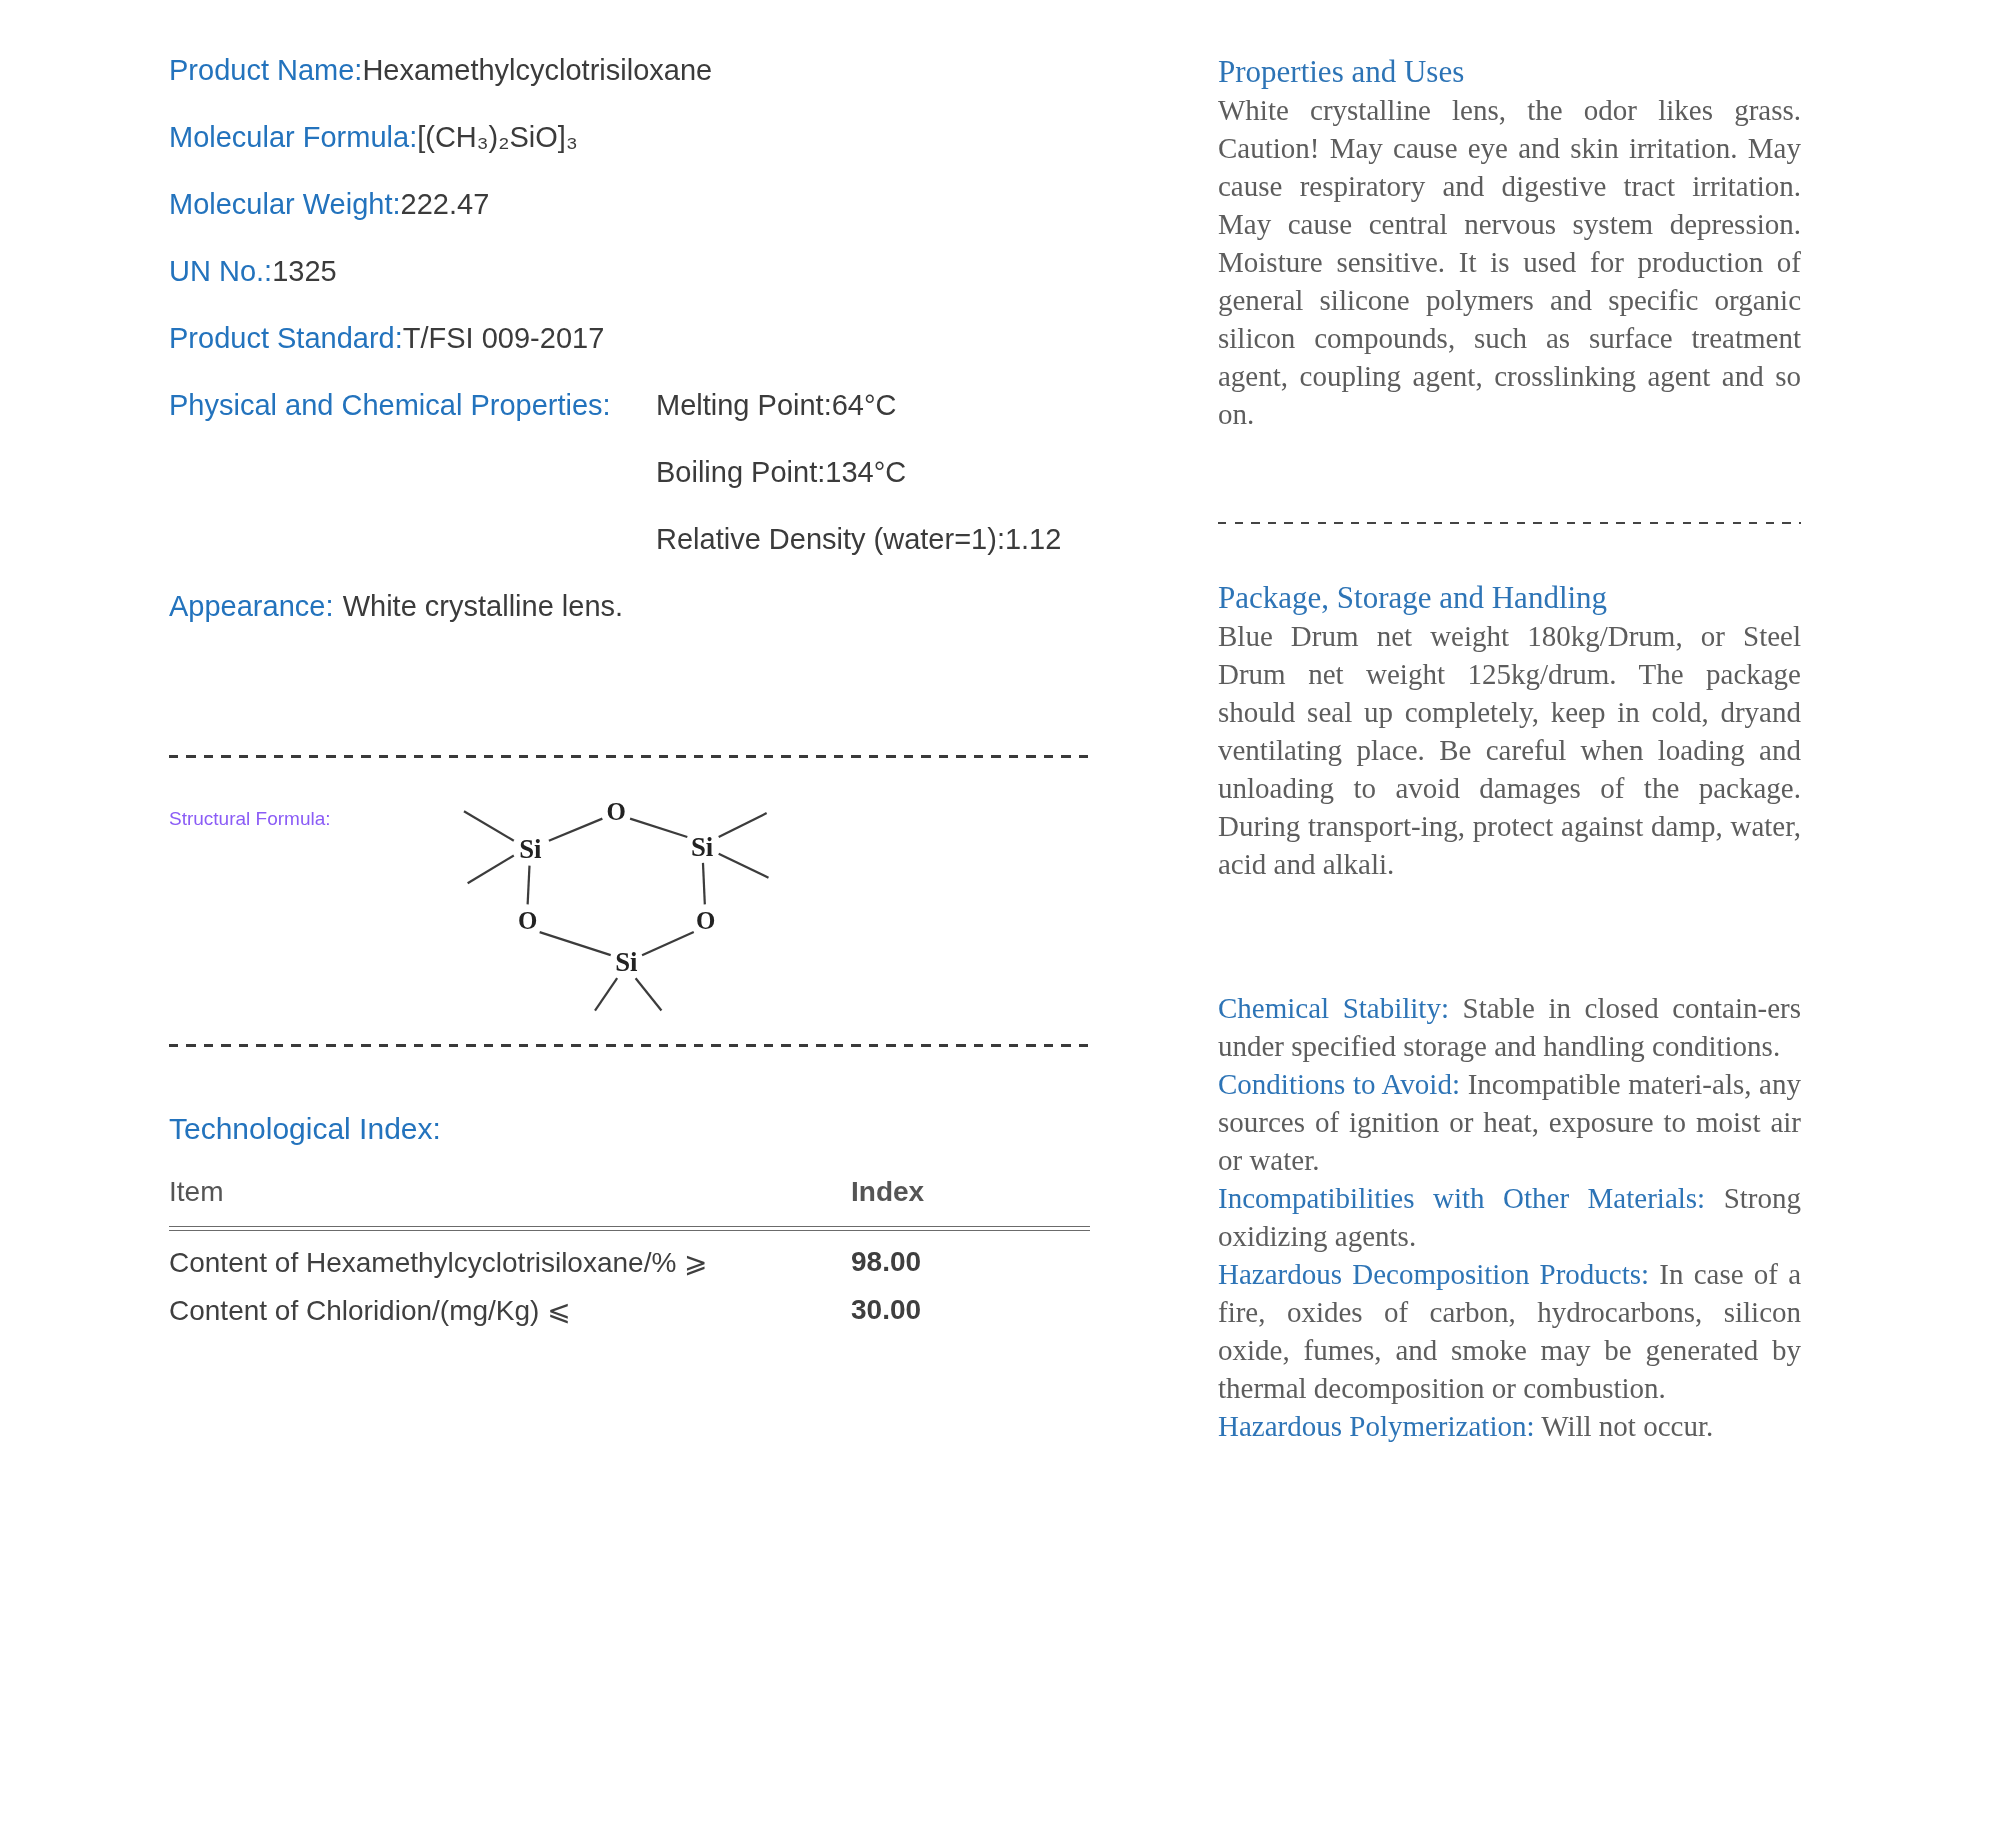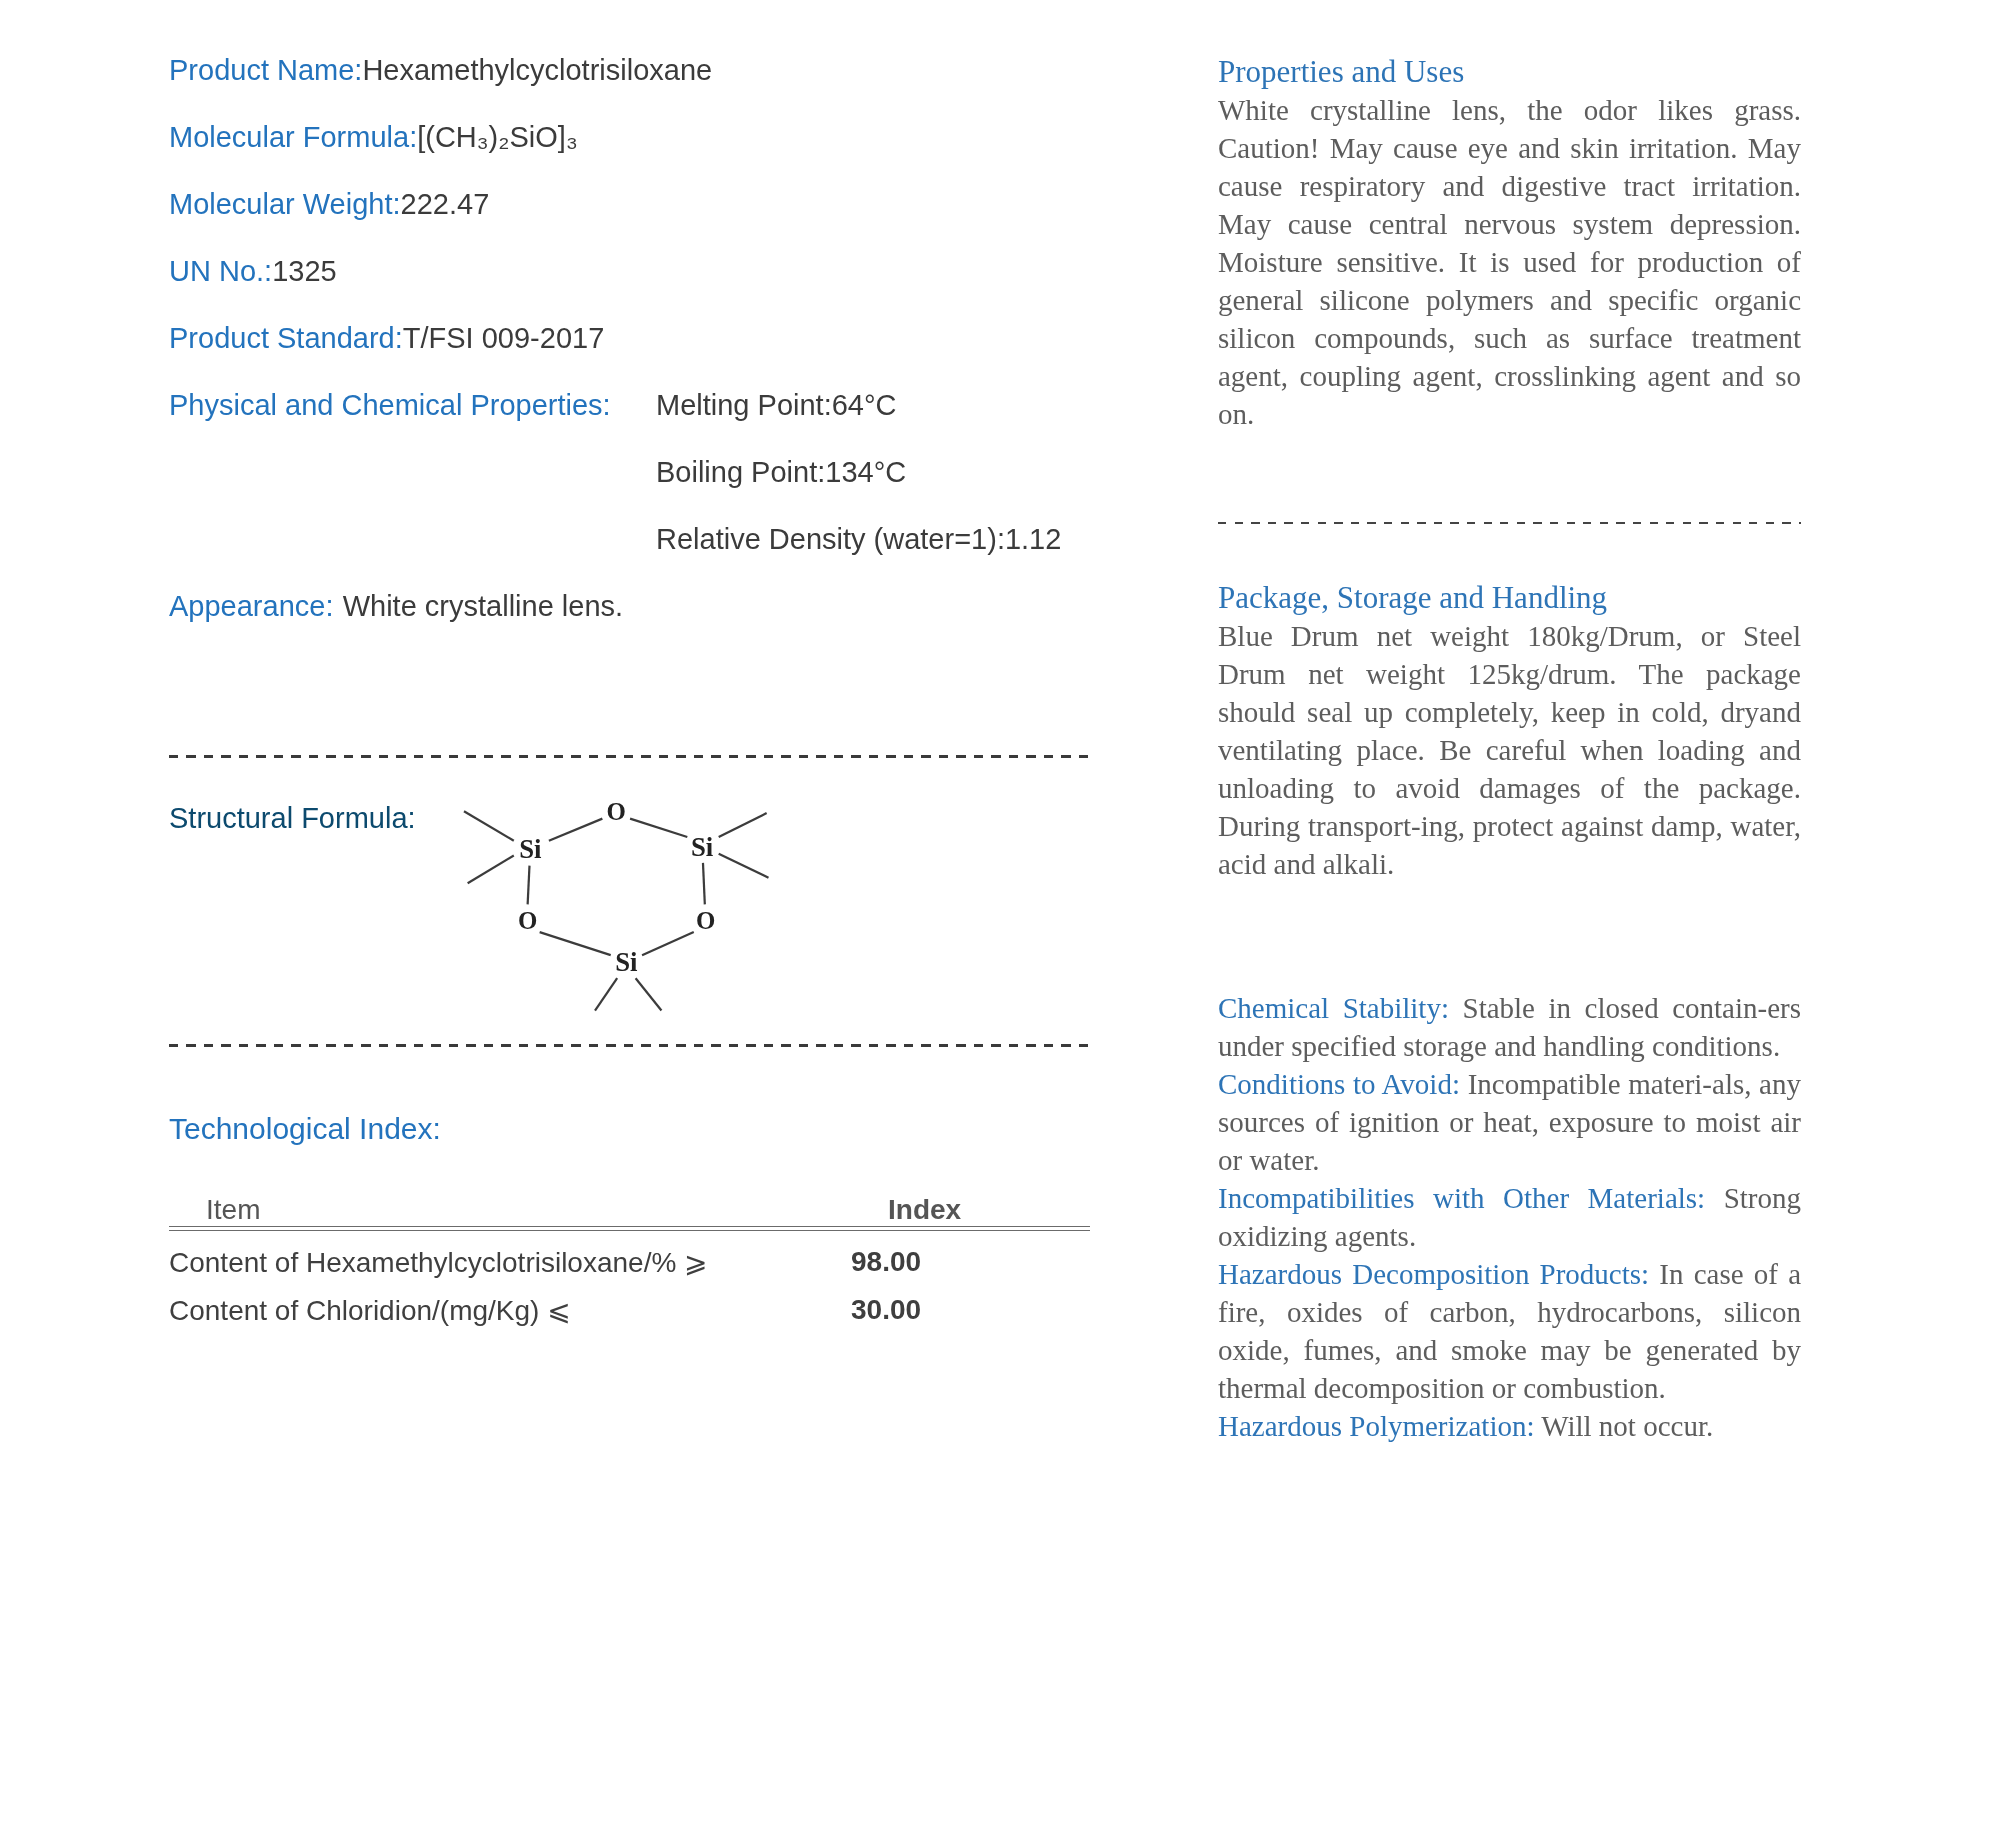--- a/index.html
+++ b/index.html
@@ -12,31 +12,31 @@
   .lbl{color:#2373bd;}
   .val{color:#3b3b3b;}
   .w528{display:inline-block;width:487px;}
   .cont{padding-left:487px;}
   .gap{margin-left:9.2px;}
 
   .dash{height:2.8px;background:repeating-linear-gradient(90deg,#3a3a3a 0 9.2px,transparent 9.2px 17.5px);}
   #dash1{position:absolute;left:169px;top:755px;width:921px;}
   #dash2{position:absolute;left:169px;top:1044px;width:921px;}
 
-  .struct-label{position:absolute;left:169px;top:800px;font-size:29px;line-height:37px;color:#0c4a6e;}
+  .struct-label{position:absolute;left:169px;top:800px;font-size:19px;line-height:37px;color:#8b5cf6;}
   #structure{position:absolute;left:425px;top:778px;}
   #structure line{stroke:#3c3c3c;stroke-width:2.4;}
   #structure text{font-family:"Liberation Serif","DejaVu Serif",serif;font-weight:bold;
                   fill:#222222;text-anchor:middle;}
   .si-t{font-size:29px;} .o-t{font-size:27px;}
 
   .tech-heading{position:absolute;left:169px;top:1112px;font-size:30px;color:#2373bd;}
 
   .table{position:absolute;left:169px;top:1176px;width:921px;font-size:28px;}
-  .thead{display:flex;height:50px;align-items:flex-end;color:#555555;margin-left:37px;}
+  .thead{display:flex;height:50px;align-items:flex-start;color:#555555;}
   .c1{width:682px;flex:none;} .c2{flex:1;font-weight:bold;}
   .double-rule{height:2.8px;border-top:1.8px solid #6b6b6b;border-bottom:1.8px solid #6b6b6b;}
   .trow{display:flex;height:48px;align-items:center;color:#3f3f3f;white-space:nowrap;}
   .trow.first{margin-top:7.4px;}
 
   
   .right-sec{position:absolute;left:1218px;width:583px;
              font-family:"Liberation Serif","DejaVu Serif",serif;}
   #sec-properties{top:53px;}
   #sec-package{top:579px;}

